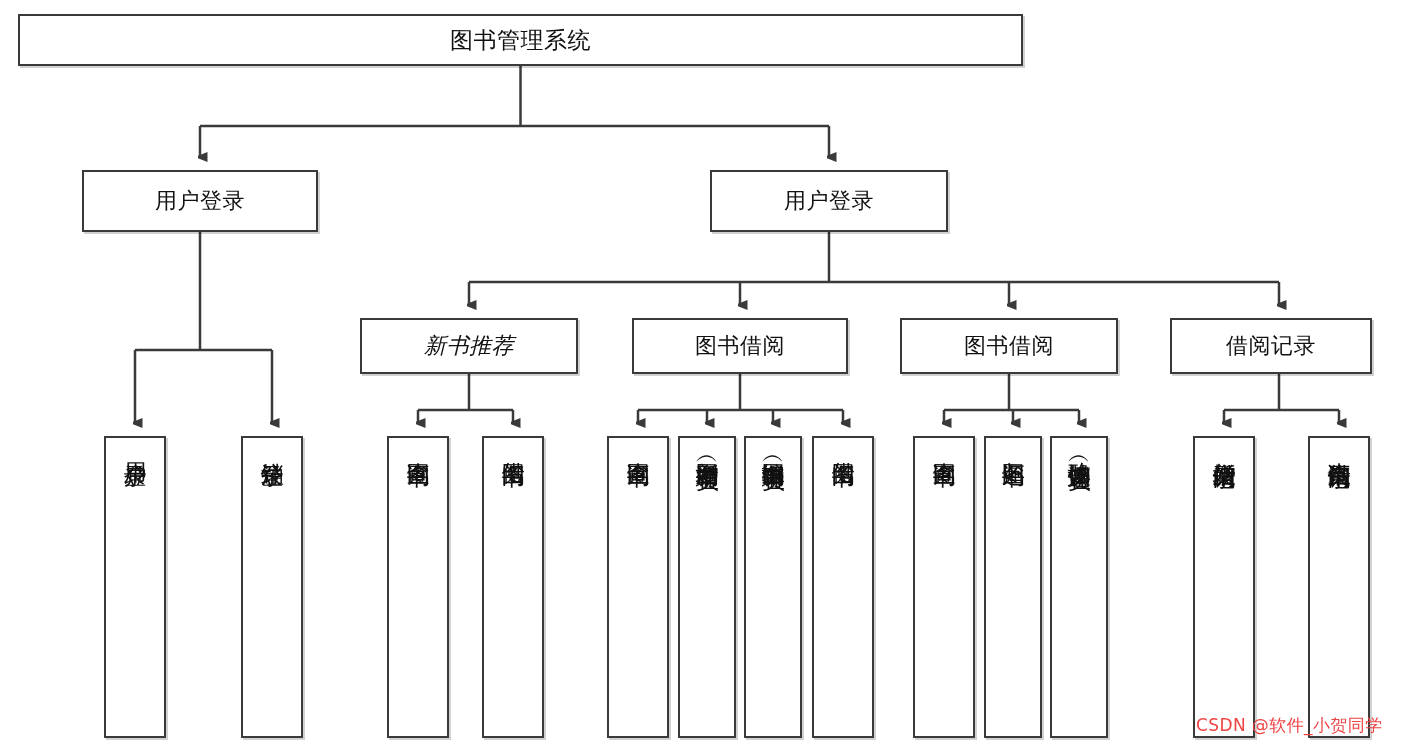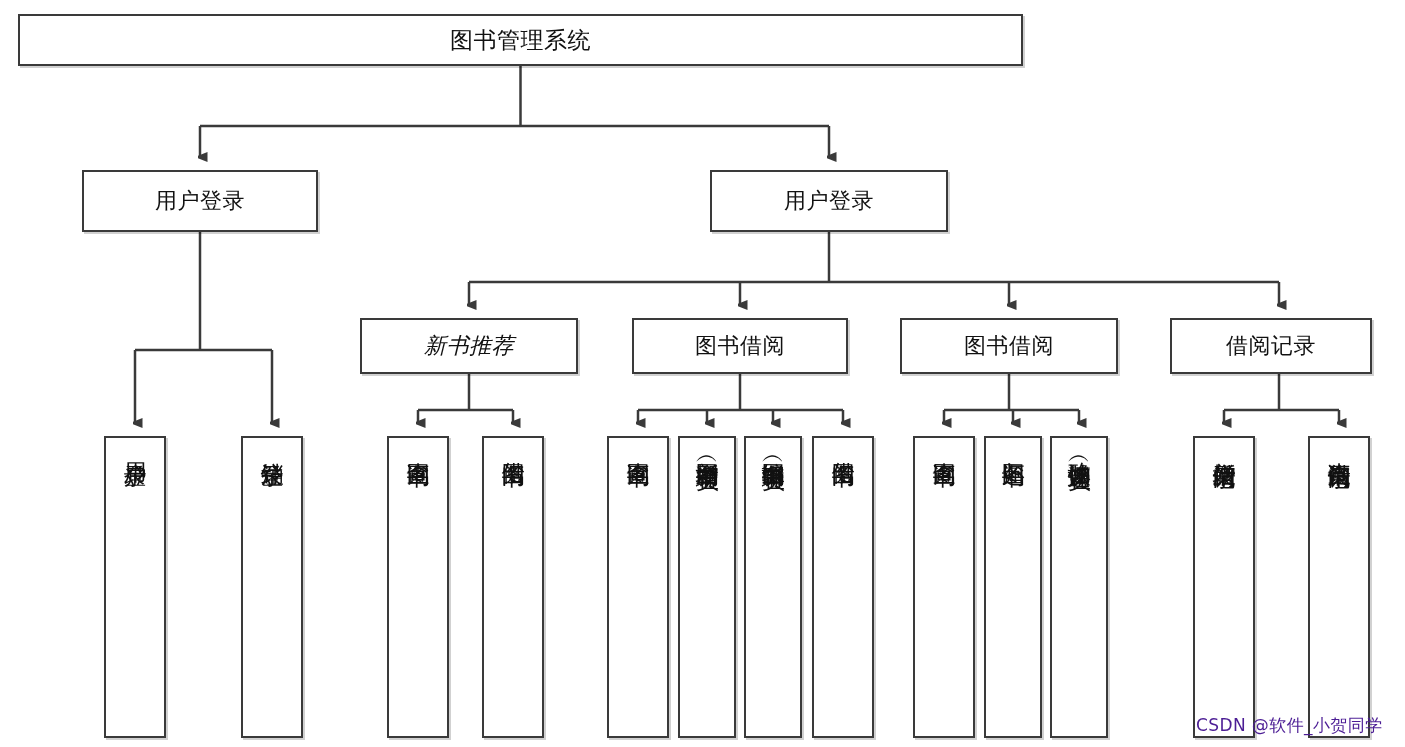--- a/index.html
+++ b/index.html
@@ -55,21 +55,21 @@
   .node.vertical .label {
     writing-mode: vertical-rl;
     text-orientation: upright;
     font-size: 23px;
     line-height: 1.02;
     letter-spacing: 1px;
     max-height: 100%;
   }
   .watermark {
     position: absolute;
-    color: #4c1d95;
+    color: #ef4444;
     font-size: 17px;
     white-space: nowrap;
     letter-spacing: 0.4px;
     font-family: "DejaVu Sans", "Liberation Sans", sans-serif;
   }
 </style>
 </head>
 <body>
 
 <div id="canvas">

